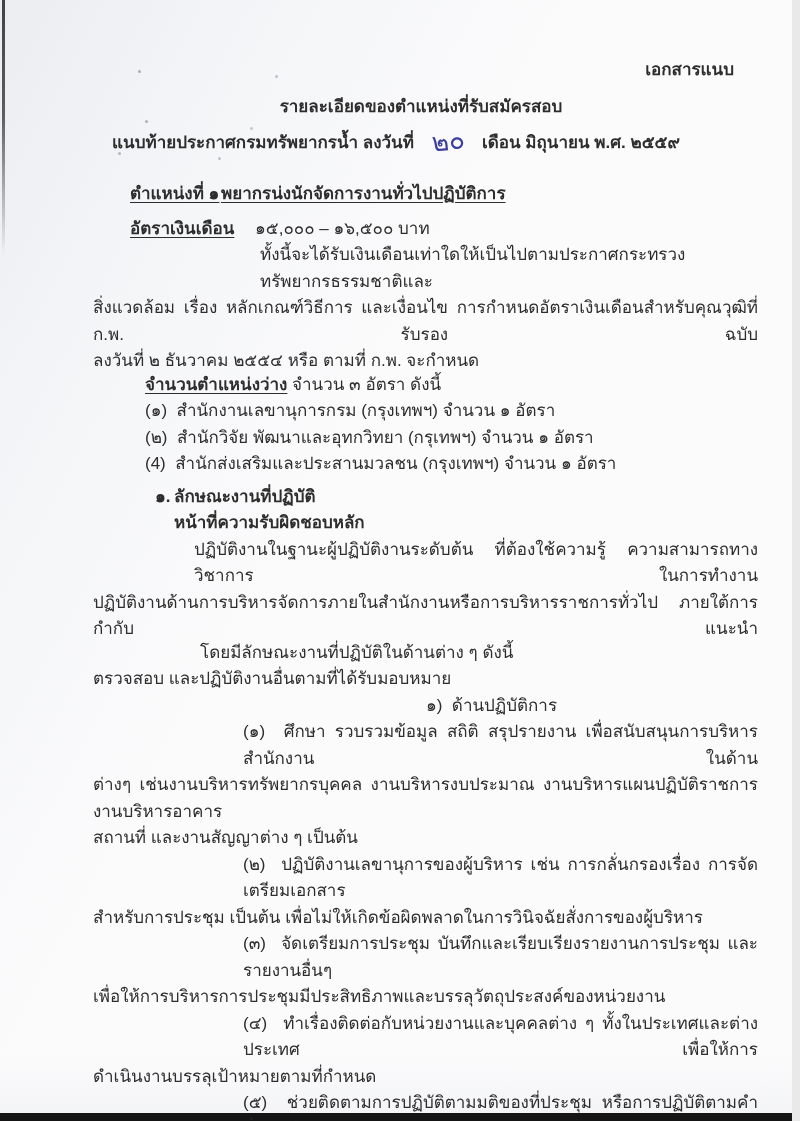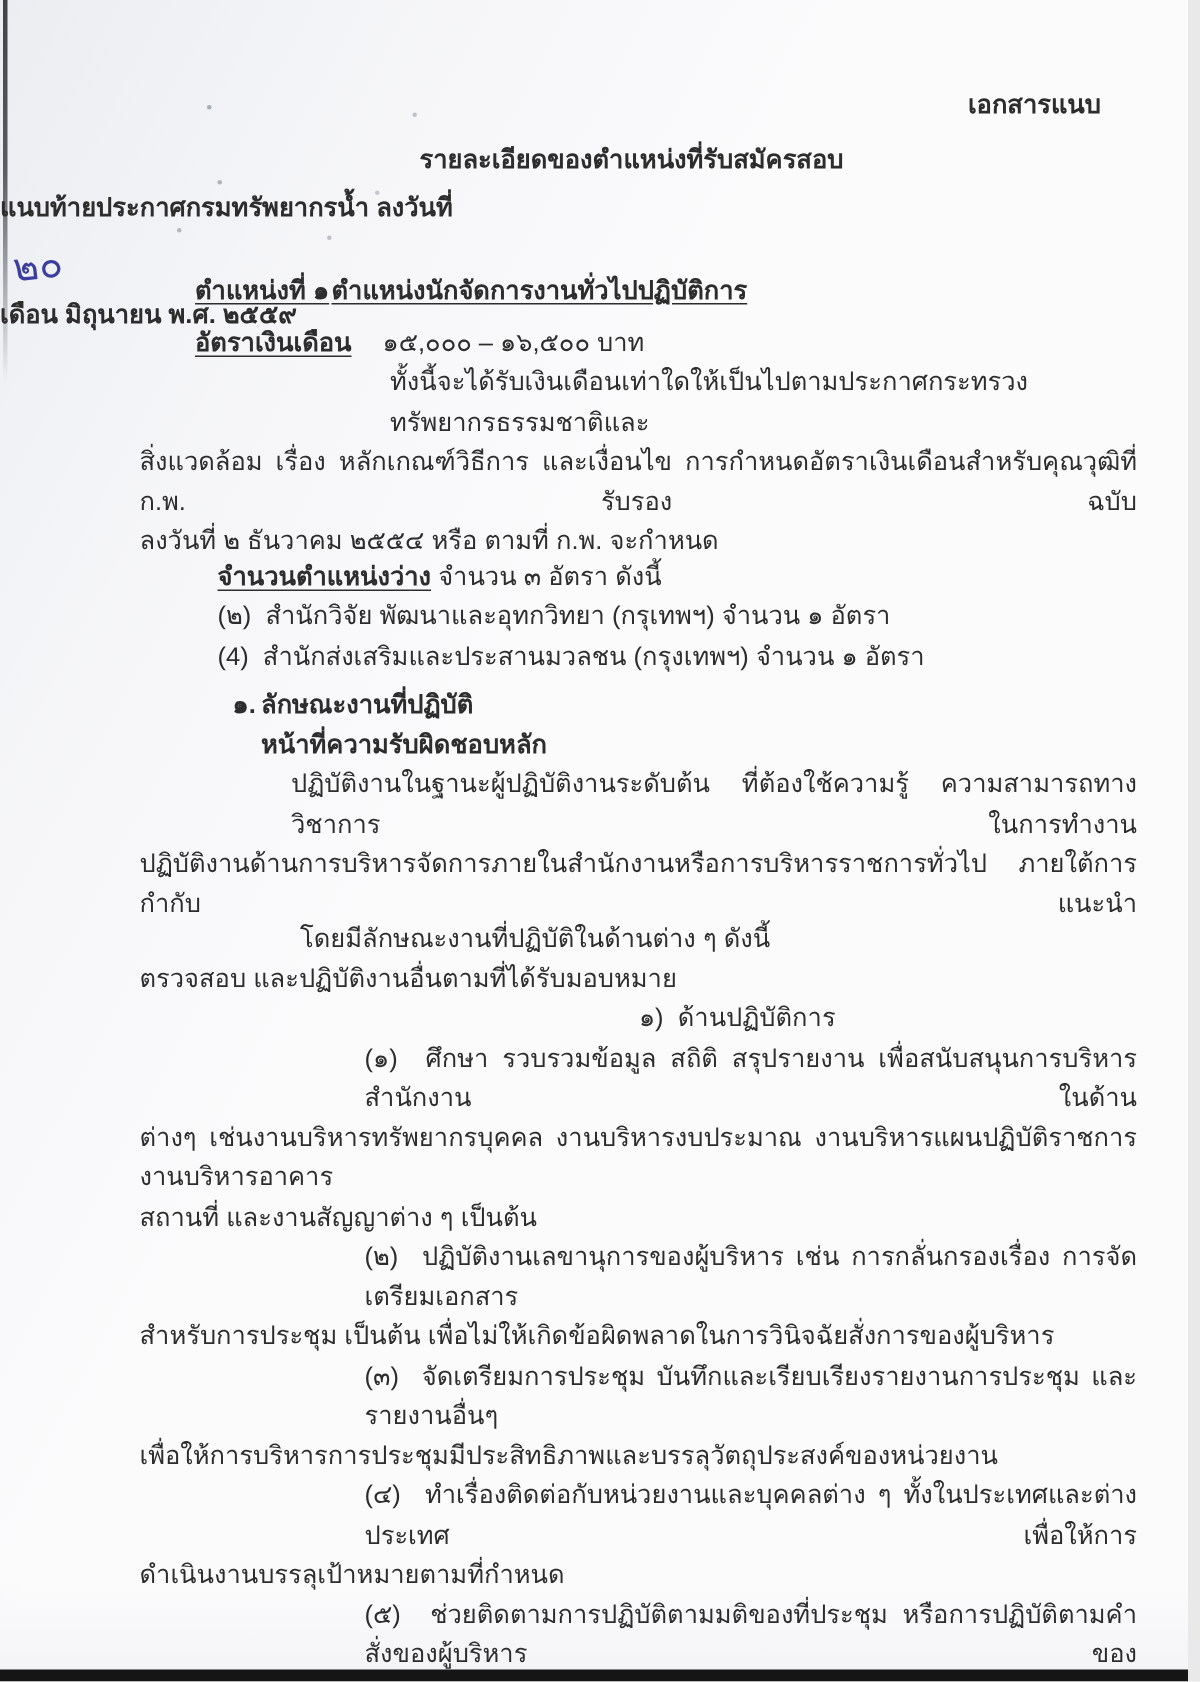--- a/index.html
+++ b/index.html
@@ -32,21 +32,20 @@
                 112px 57px 0 rgba(110,116,128,0.35),
                 -20px 82px 0 rgba(110,116,128,0.45),
                 80px 87px 0 rgba(110,116,128,0.4);
   }
   .corner { position:absolute; top:57px; right:58px; font-weight:bold; }
   .doc-title { position:absolute; top:94px; left:0; width:100%; text-align:center; font-weight:bold;margin-left:25px; }
   .doc-subtitle {
     position:absolute; top:126px; left:0; width:100%;
     display:flex; justify-content:center; align-items:baseline; gap:9px;
     font-weight:bold;
-    flex-direction:column;
   }
   .hand {
     display:inline-block; width:50px; text-align:center;
     color:#3c3e9d; font-size:26px; font-weight:normal; line-height:1;
     transform:rotate(-6deg) translateY(2px);
   }
   .bodytext { position:absolute; left:93px; top:181px; width:665px; }
   .line { white-space:pre-wrap; }
   .fill { text-align:justify; text-align-last:justify; }
   .u { text-decoration:underline; text-underline-offset:3px; }
@@ -81,32 +80,33 @@
   <div class="doc-subtitle">
     <span>แนบท้ายประกาศกรมทรัพยากรน้ำ ลงวันที่</span>
     <span class="hand">๒๐</span>
     <span>เดือน มิถุนายน พ.ศ. ๒๕๕๙</span>
   </div>
 
   <div class="bodytext">
 
     <div class="pos-row">
       <span class="c1 u">ตำแหน่งที่ ๑</span>
-      <span class="u">ตำแหน่งนักจัดการงานทั่วไปปฏิบัติการ</span>
+      <span class="u">พยากรน่งนักจัดการงานทั่วไปปฏิบัติการ</span>
     </div>
 
     <div class="sal-row">
       <span class="c1 u b">อัตราเงินเดือน</span>
       <span>๑๕,๐๐๐ – ๑๖,๕๐๐ บาท</span>
     </div>
     <div class="line ind-note fill">ทั้งนี้จะได้รับเงินเดือนเท่าใดให้เป็นไปตามประกาศกระทรวงทรัพยากรธรรมชาติและ</div>
     <div class="line fill">สิ่งแวดล้อม เรื่อง หลักเกณฑ์วิธีการ และเงื่อนไข การกำหนดอัตราเงินเดือนสำหรับคุณวุฒิที่ ก.พ. รับรอง ฉบับ</div>
     <div class="line">ลงวันที่ ๒ ธันวาคม ๒๕๕๔ หรือ ตามที่ ก.พ. จะกำหนด</div>
 
     <div class="line ind-vac vac-head"><span class="u b">จำนวนตำแหน่งว่าง</span> <span>จำนวน ๓ อัตรา ดังนี้</span></div>
+    <div class="line ind-vac">(๑)  สำนักงานเลขานุการกรม (กรุงเทพฯ) จำนวน ๑ อัตรา</div>
     <div class="line ind-vac">(๒)  สำนักวิจัย พัฒนาและอุทกวิทยา (กรุเทพฯ) จำนวน ๑ อัตรา</div>
     <div class="line ind-vac">(4)  สำนักส่งเสริมและประสานมวลชน (กรุงเทพฯ) จำนวน ๑ อัตรา</div>
 
     <div class="sec-head">
       <span class="num">๑.</span>
       <span>ลักษณะงานที่ปฏิบัติ</span>
     </div>
     <div class="line sub-head">หน้าที่ความรับผิดชอบหลัก</div>
 
     <div class="line ind-para fill">ปฏิบัติงานในฐานะผู้ปฏิบัติงานระดับต้น ที่ต้องใช้ความรู้ ความสามารถทางวิชาการ ในการทำงาน</div>

